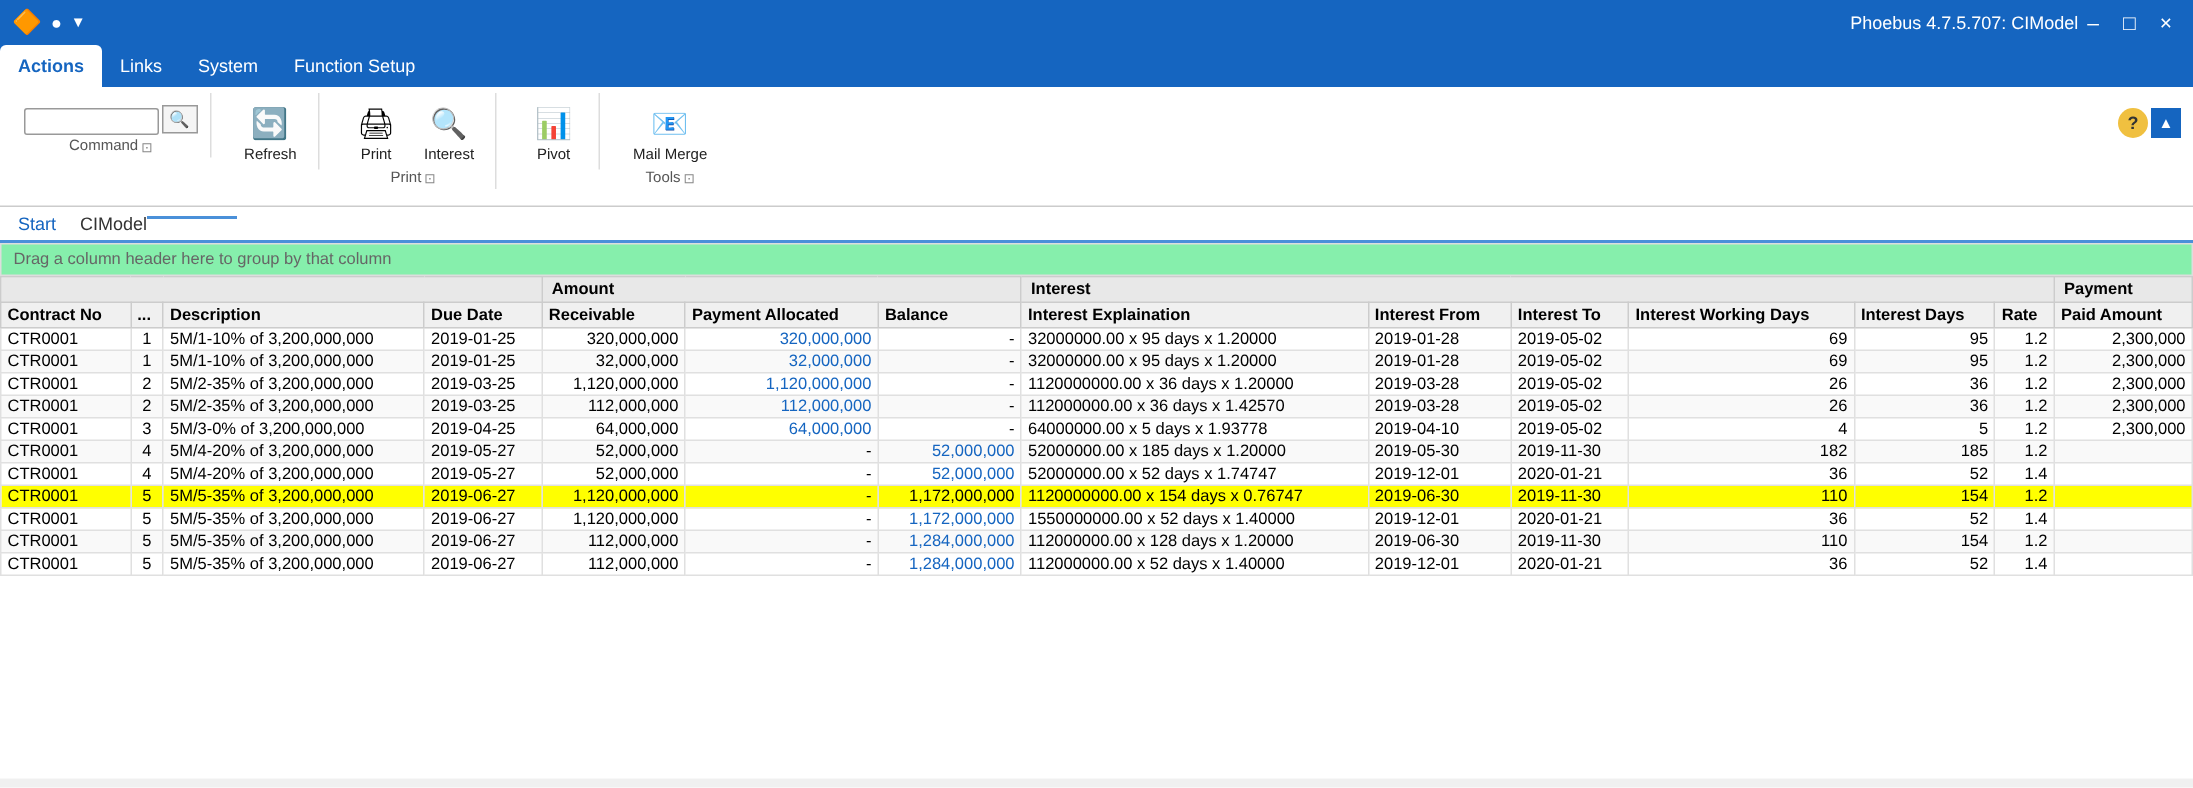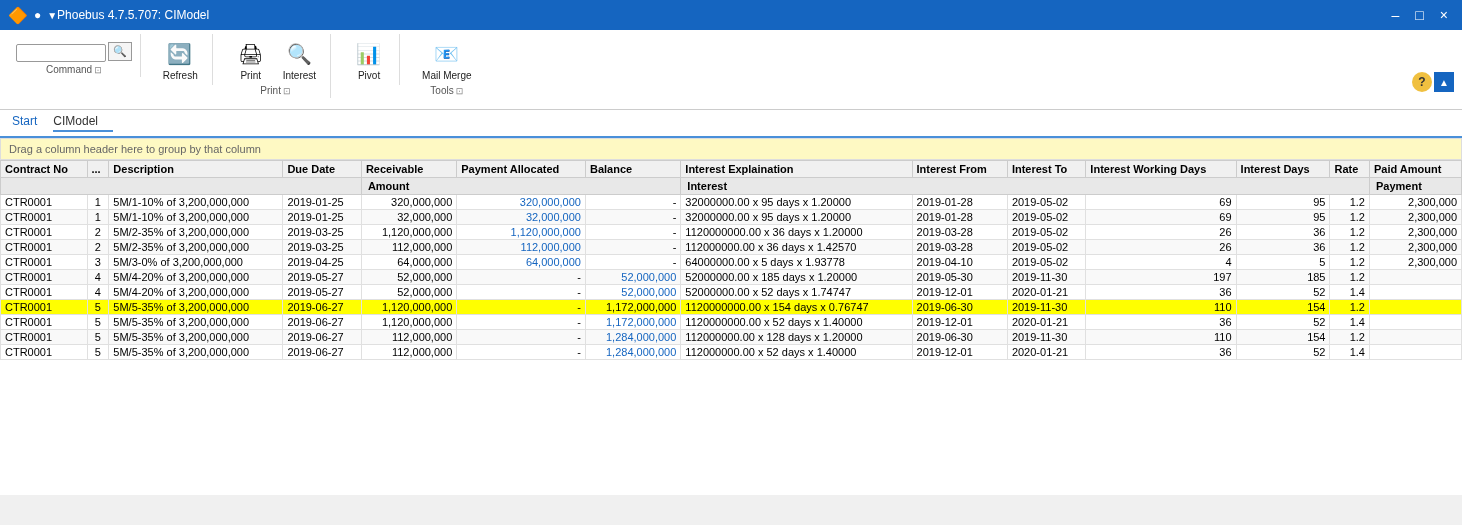--- a/index.html
+++ b/index.html
@@ -9,21 +9,21 @@
     .title-bar {
       background: #1565c0;
       color: white;
       height: 30px;
       display: flex;
       align-items: center;
       justify-content: space-between;
       padding: 0 8px;
     }
     .title-bar-left { display: flex; align-items: center; gap: 6px; }
-    .title-bar-title { flex: 1; text-align: left; font-size: 12px; }
+    .title-bar-title { flex: 1; text-align: right; font-size: 12px; }
     .title-bar-controls { display: flex; gap: 4px; }
     .title-bar-btn { color: white; font-size: 14px; cursor: pointer; padding: 0 6px; }
     .ribbon-tabs {
       background: #1565c0;
       display: flex;
       align-items: flex-end;
       padding-left: 0;
       height: 28px;
     }
     .ribbon-tab {
@@ -126,21 +126,21 @@
     .breadcrumb-item.active { color: #333; font-weight: normal; }
     .breadcrumb-underline {
       height: 2px;
       background: #4a90d9;
       width: 60px;
       margin-top: 2px;
     }
 
     
     .group-header {
-      background: #fef9c3;
+      background: #86efac;
       border: 1px solid #ddd;
       padding: 4px 8px;
       font-size: 11px;
       color: #666;
       margin: 0;
     }
 
     
     .table-container {
       overflow: auto;
@@ -226,20 +226,26 @@
   </div>
   <span class="title-bar-title">Phoebus 4.7.5.707: CIModel</span>
   <div class="title-bar-controls">
     <span class="title-bar-btn">–</span>
     <span class="title-bar-btn">□</span>
     <span class="title-bar-btn">×</span>
   </div>
 </div>
 
 <div class="ribbon-wrapper">
+  <div class="ribbon-tabs">
+    <div class="ribbon-tab active">Actions</div>
+    <div class="ribbon-tab">Links</div>
+    <div class="ribbon-tab">System</div>
+    <div class="ribbon-tab">Function Setup</div>
+  </div>
   <div class="ribbon-content">
 
     <div class="ribbon-group">
       <div class="ribbon-group-items">
         <div class="search-group">
           <input class="search-box" type="text" style="">
           <button class="search-btn">🔍</button>
         </div>
       </div>
       <div class="ribbon-group-label">
@@ -297,53 +303,53 @@
     </div>
   </div>
 
   <div class="help-btn">?</div>
   <div class="ribbon-collapse">▲</div>
 </div>
 
 <div class="breadcrumb">
   <span class="breadcrumb-item">Start</span>
   <span></span>
-  <div style="display:flex;flex-direction:column;">
+  <div style="display:flex;flex-direction:row;">
     <span class="breadcrumb-item active">CIModel</span>
     <div class="breadcrumb-underline"></div>
   </div>
 </div>
 
 <div class="group-header">Drag a column header here to group by that column</div>
 
 <div class="table-container">
   <table>
     <thead>
+      <tr>
+        <th class="col-group-header" colspan="4"></th>
+        <th class="col-group-header" colspan="3">Amount</th>
+        <th class="col-group-header" colspan="6">Interest</th>
+        <th class="col-group-header" colspan="1">Payment</th>
+      </tr>
       <tr>
         <th>Contract No</th>
         <th>...</th>
         <th>Description</th>
         <th>Due Date</th>
         <th style="font-weight:bold;">Receivable</th>
         <th style="font-weight:bold;">Payment Allocated</th>
         <th>Balance</th>
         <th>Interest Explaination</th>
         <th>Interest From</th>
         <th>Interest To</th>
         <th>Interest Working Days</th>
         <th>Interest Days</th>
         <th>Rate</th>
         <th>Paid Amount</th>
       </tr>
-      <tr>
-        <th class="col-group-header" colspan="4"></th>
-        <th class="col-group-header" colspan="3">Amount</th>
-        <th class="col-group-header" colspan="6">Interest</th>
-        <th class="col-group-header" colspan="1">Payment</th>
-      </tr>
     </thead>
     <tbody id="table-body">
     <tr>
           <td>CTR0001</td>
           <td class="center">1</td>
           <td>5M/1-10% of 3,200,000,000</td>
           <td>2019-01-25</td>
           <td class="number">320,000,000</td>
           <td class="number" style="color: rgb(21, 101, 192);">320,000,000</td>
           <td class="number">-</td>
@@ -423,21 +429,21 @@
           <td>CTR0001</td>
           <td class="center">4</td>
           <td>5M/4-20% of 3,200,000,000</td>
           <td>2019-05-27</td>
           <td class="number">52,000,000</td>
           <td class="number">-</td>
           <td class="number" style="color: rgb(21, 101, 192);">52,000,000</td>
           <td>52000000.00 x 185 days x 1.20000</td>
           <td>2019-05-30</td>
           <td>2019-11-30</td>
-          <td class="number">197</td>
+          <td class="number">182</td>
           <td class="number">185</td>
           <td class="number">1.2</td>
           <td class="number"></td>
         </tr>
         <tr>
           <td>CTR0001</td>
           <td class="center">4</td>
           <td>5M/4-20% of 3,200,000,000</td>
           <td>2019-05-27</td>
           <td class="number">52,000,000</td>
@@ -468,21 +474,21 @@
           <td class="number" style="background: rgb(255, 255, 0);"></td>
         </tr>
         <tr>
           <td>CTR0001</td>
           <td class="center">5</td>
           <td>5M/5-35% of 3,200,000,000</td>
           <td>2019-06-27</td>
           <td class="number">1,120,000,000</td>
           <td class="number">-</td>
           <td class="number" style="color: rgb(21, 101, 192);">1,172,000,000</td>
-          <td>1120000000.00 x 52 days x 1.40000</td>
+          <td>1550000000.00 x 52 days x 1.40000</td>
           <td>2019-12-01</td>
           <td>2020-01-21</td>
           <td class="number">36</td>
           <td class="number">52</td>
           <td class="number">1.4</td>
           <td class="number"></td>
         </tr>
         <tr>
           <td>CTR0001</td>
           <td class="center">5</td>

